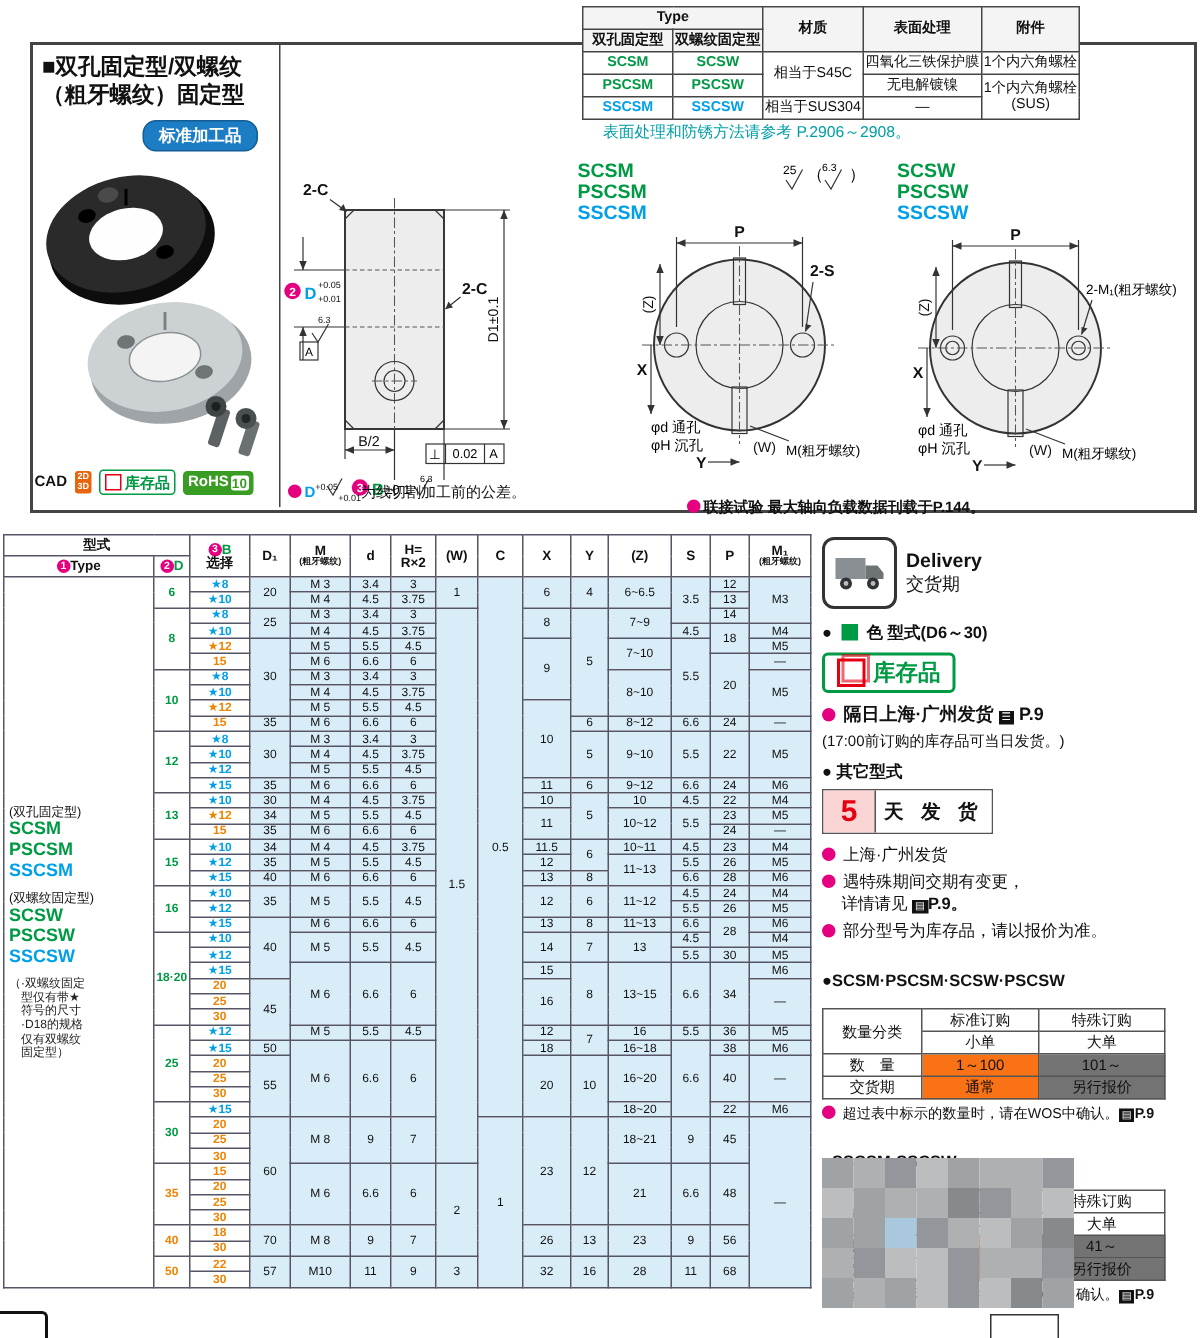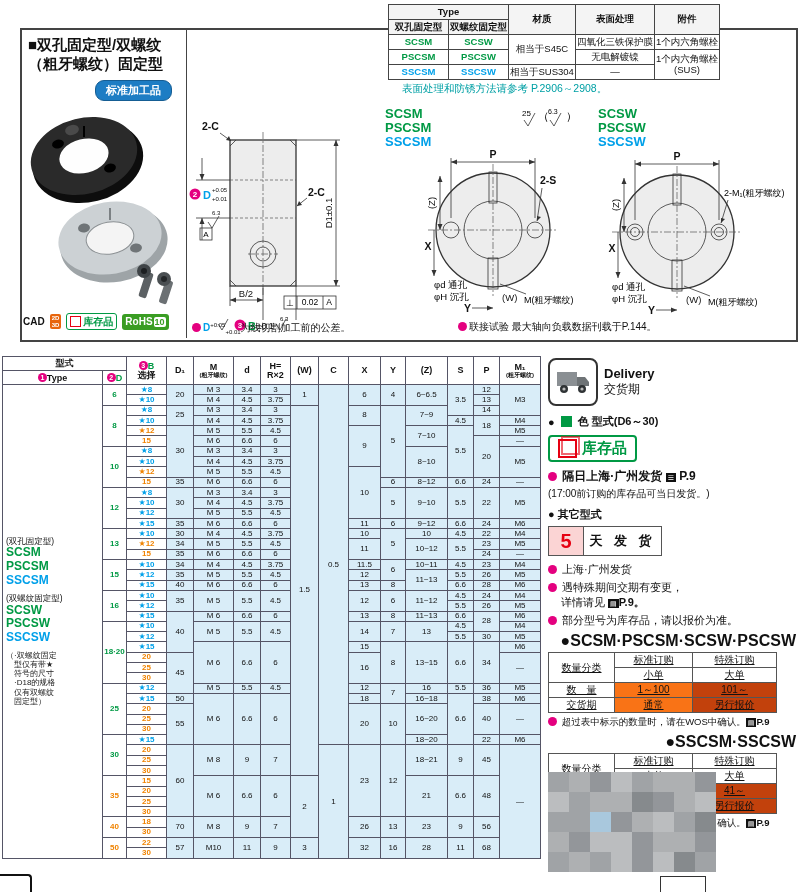--- a/index.html
+++ b/index.html
@@ -41,21 +41,21 @@
   .dim{font-size:9.5px;fill:#111;}
   .dimb{font-size:10.5px;fill:#111;font-weight:bold;}
   .thin{stroke:#333;stroke-width:0.8;fill:none;}
   .thick{stroke:#333;stroke-width:1.3;fill:none;}
   .cl{stroke:#555;stroke-width:0.7;stroke-dasharray:7 2 2 2;fill:none;}
   .dash{stroke:#555;stroke-width:0.7;stroke-dasharray:3 2;fill:none;}
   .mfill{fill:#ededed;}
   
   .footnote{font-size:10px;color:#111;}
   #fn1{left:192px;top:321px;}
-  #fn2{left:458px;top:320px;}
+  #fn2{left:458px;top:331px;font-weight:bold;}
   
   #spec{left:2px;top:356px;border-collapse:collapse;table-layout:fixed;width:538px;background:#fff;}
   #spec th,#spec td{border:1px solid #556;padding:0;text-align:center;overflow:hidden;
         white-space:nowrap;font-size:8px;line-height:1.0;}
   #spec thead th{font-size:9px;font-weight:bold;background:#fff;height:13px;}
   #spec thead .sub{font-size:6px;font-weight:bold;display:block;line-height:1;}
   #spec tbody td{height:9.3px;background:#d9edf8;}
   #spec td.bgw{background:#fff;}
   .cg{color:#009944;font-weight:bold;}
   .cb{color:#00a0e9;font-weight:bold;}
@@ -78,29 +78,29 @@
   .stockbig{display:inline-flex;align-items:center;gap:5px;border:2px solid #009944;border-radius:4px;
             padding:2px 8px;background:#fff;color:#009944;font-weight:bold;font-size:15px;}
   .cube2{width:15px;height:15px;border:2px solid #e60012;position:relative;}
   .cube2:before{content:"";position:absolute;left:-2px;top:-2px;width:15px;height:15px;
             border:2px solid #e60012;transform:translate(3px,-3px);opacity:.6;}
   .d5box{display:flex;width:112px;height:28px;border:1.5px solid #555;}
   .d5box .n{width:34px;background:#fbd4d4;color:#e60012;font-size:20px;font-weight:bold;
             display:flex;align-items:center;justify-content:center;border-right:1.5px solid #555;}
   .d5box .t{flex:1;display:flex;align-items:center;justify-content:center;font-weight:bold;
             letter-spacing:4px;font-size:13px;background:#fff;}
-  .qty{border-collapse:collapse;table-layout:fixed;margin-top:2px;text-decoration:underline;}
+  .qty{border-collapse:collapse;table-layout:fixed;margin-top:12px;}
   .qty td{border:1px solid #555;font-size:10px;text-align:center;height:14px;padding:0 2px;
           background:#fff;white-space:nowrap;}
   .qty .blu{background:#f97316;}
-  .qty .pnk{background:#c2410c;}
+  .qty .pnk{background:#737373;}
   .small-note{font-size:9.5px;}
   .bicon{display:inline-block;background:#111;color:#fff;font-size:7px;line-height:9px;height:9px;
          padding:0 2px;vertical-align:0;}
-  .gtitle{font-weight:bold;font-size:16px;margin-top:4px;text-align:right;}
+  .gtitle{font-weight:bold;font-size:11px;margin-top:20px;}
   #mosaic{left:548px;top:772px;width:168px;height:100px;display:grid;
           grid-template-columns:repeat(8,1fr);grid-template-rows:repeat(5,1fr);}
   #whitebox{left:660px;top:876px;width:44px;height:16px;border:1.5px solid #333;background:#fff;}
   #cornerbox{left:0px;top:874px;width:30px;height:18px;border:2px solid #111;border-left:none;
              border-bottom:none;border-radius:0 4px 0 0;}
 </style>
 </head>
 <body>
 
 <div id="page">

